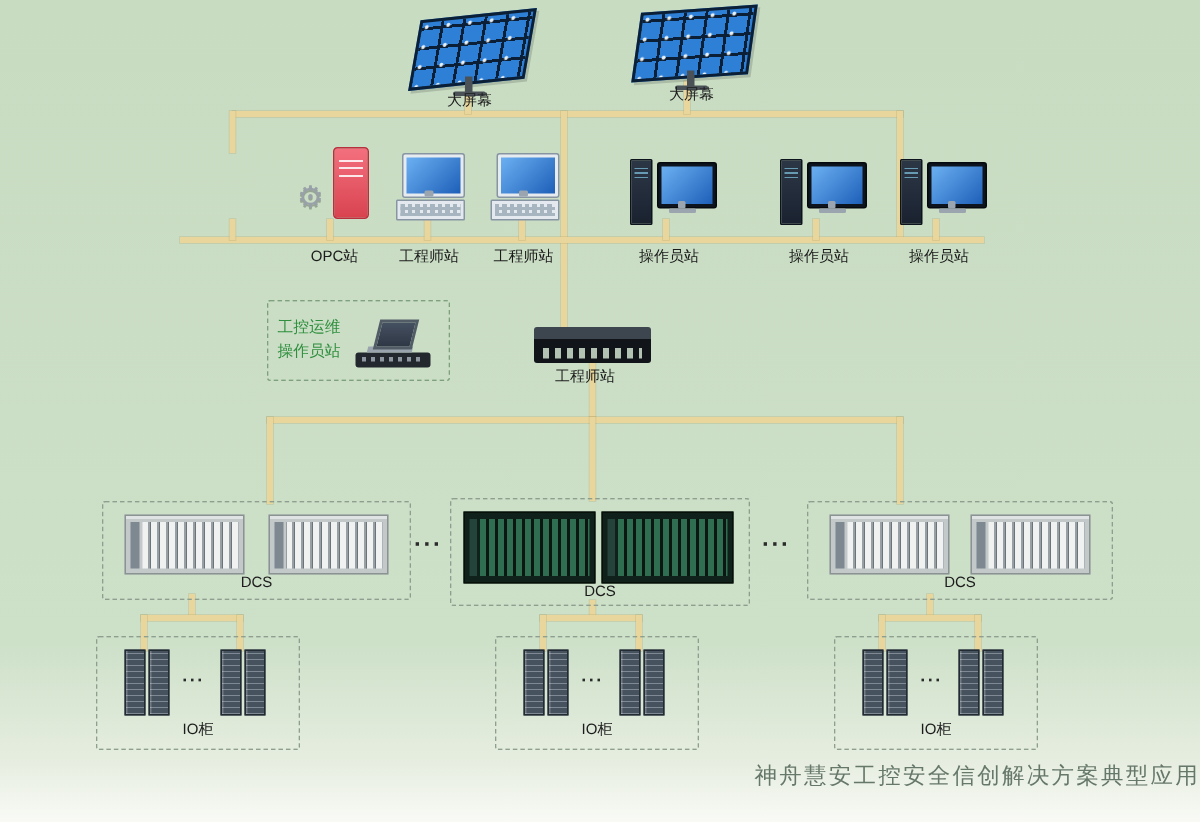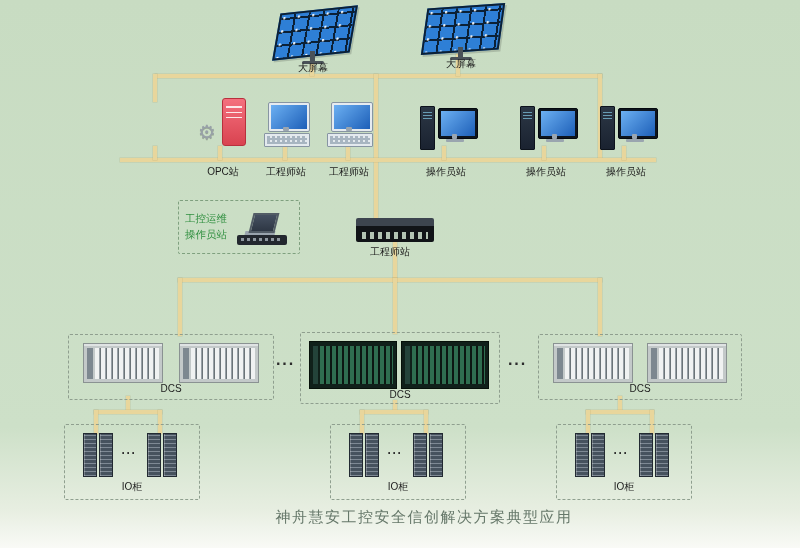--- a/index.html
+++ b/index.html
@@ -62,21 +62,21 @@
   .rack-light::after{content:"";position:absolute;left:3px;top:4px;bottom:3px;width:6px;background:#7d8890;}
   .rack-dark{position:absolute;background:#10201a;border:1px solid #061009;}
   .rack-dark::before{content:"";position:absolute;left:10px;right:3px;top:4px;bottom:4px;
     background:repeating-linear-gradient(90deg,#2f6e50 0 4px,#0c1712 4px 6px);}
   .rack-dark::after{content:"";position:absolute;left:3px;top:4px;bottom:4px;width:5px;background:#24433a;}
   .cabpair{position:absolute;width:28px;height:42px;}
   .cab{position:absolute;top:0;width:12px;height:42px;background:#46525e;border:1px solid #222a32;
     box-shadow:inset 1px 0 0 rgba(255,255,255,.25);display:block;
     background-image:repeating-linear-gradient(0deg,rgba(230,240,250,.35) 0 1px,transparent 1px 4px);}
   .cab{left:0;} .cab.r{left:16px;}
-  .title{position:absolute;left:0;right:0;top:508px;text-align:center;font-size:15px;
+  .title{position:absolute;left:0;right:0;top:508px;text-align:right;font-size:15px;
     letter-spacing:1.5px;color:#66786a;z-index:3;margin-left:48px;}
 </style>
 </head>
 <body>
 
 <div id="canvas">
 
   <div class="line h" style="left:155px;top:74px;width:447px"></div>
   <div class="line v" style="left:310px;top:58px;height:18px"></div>
   <div class="line v" style="left:456px;top:54px;height:22px"></div>

